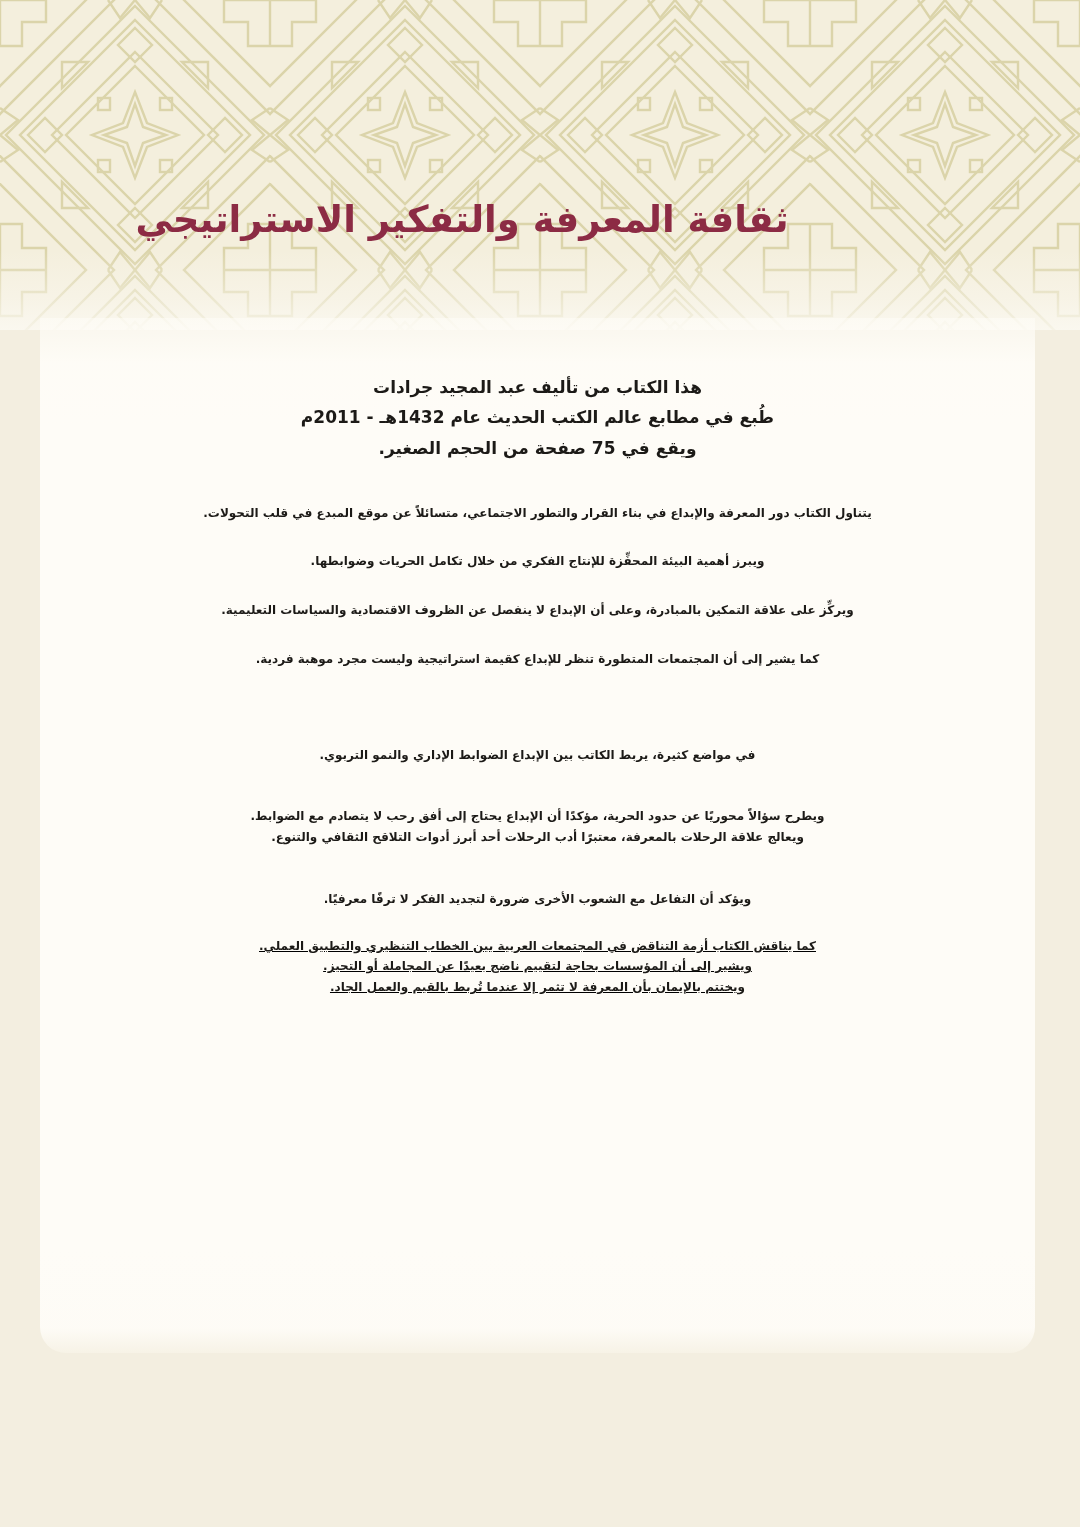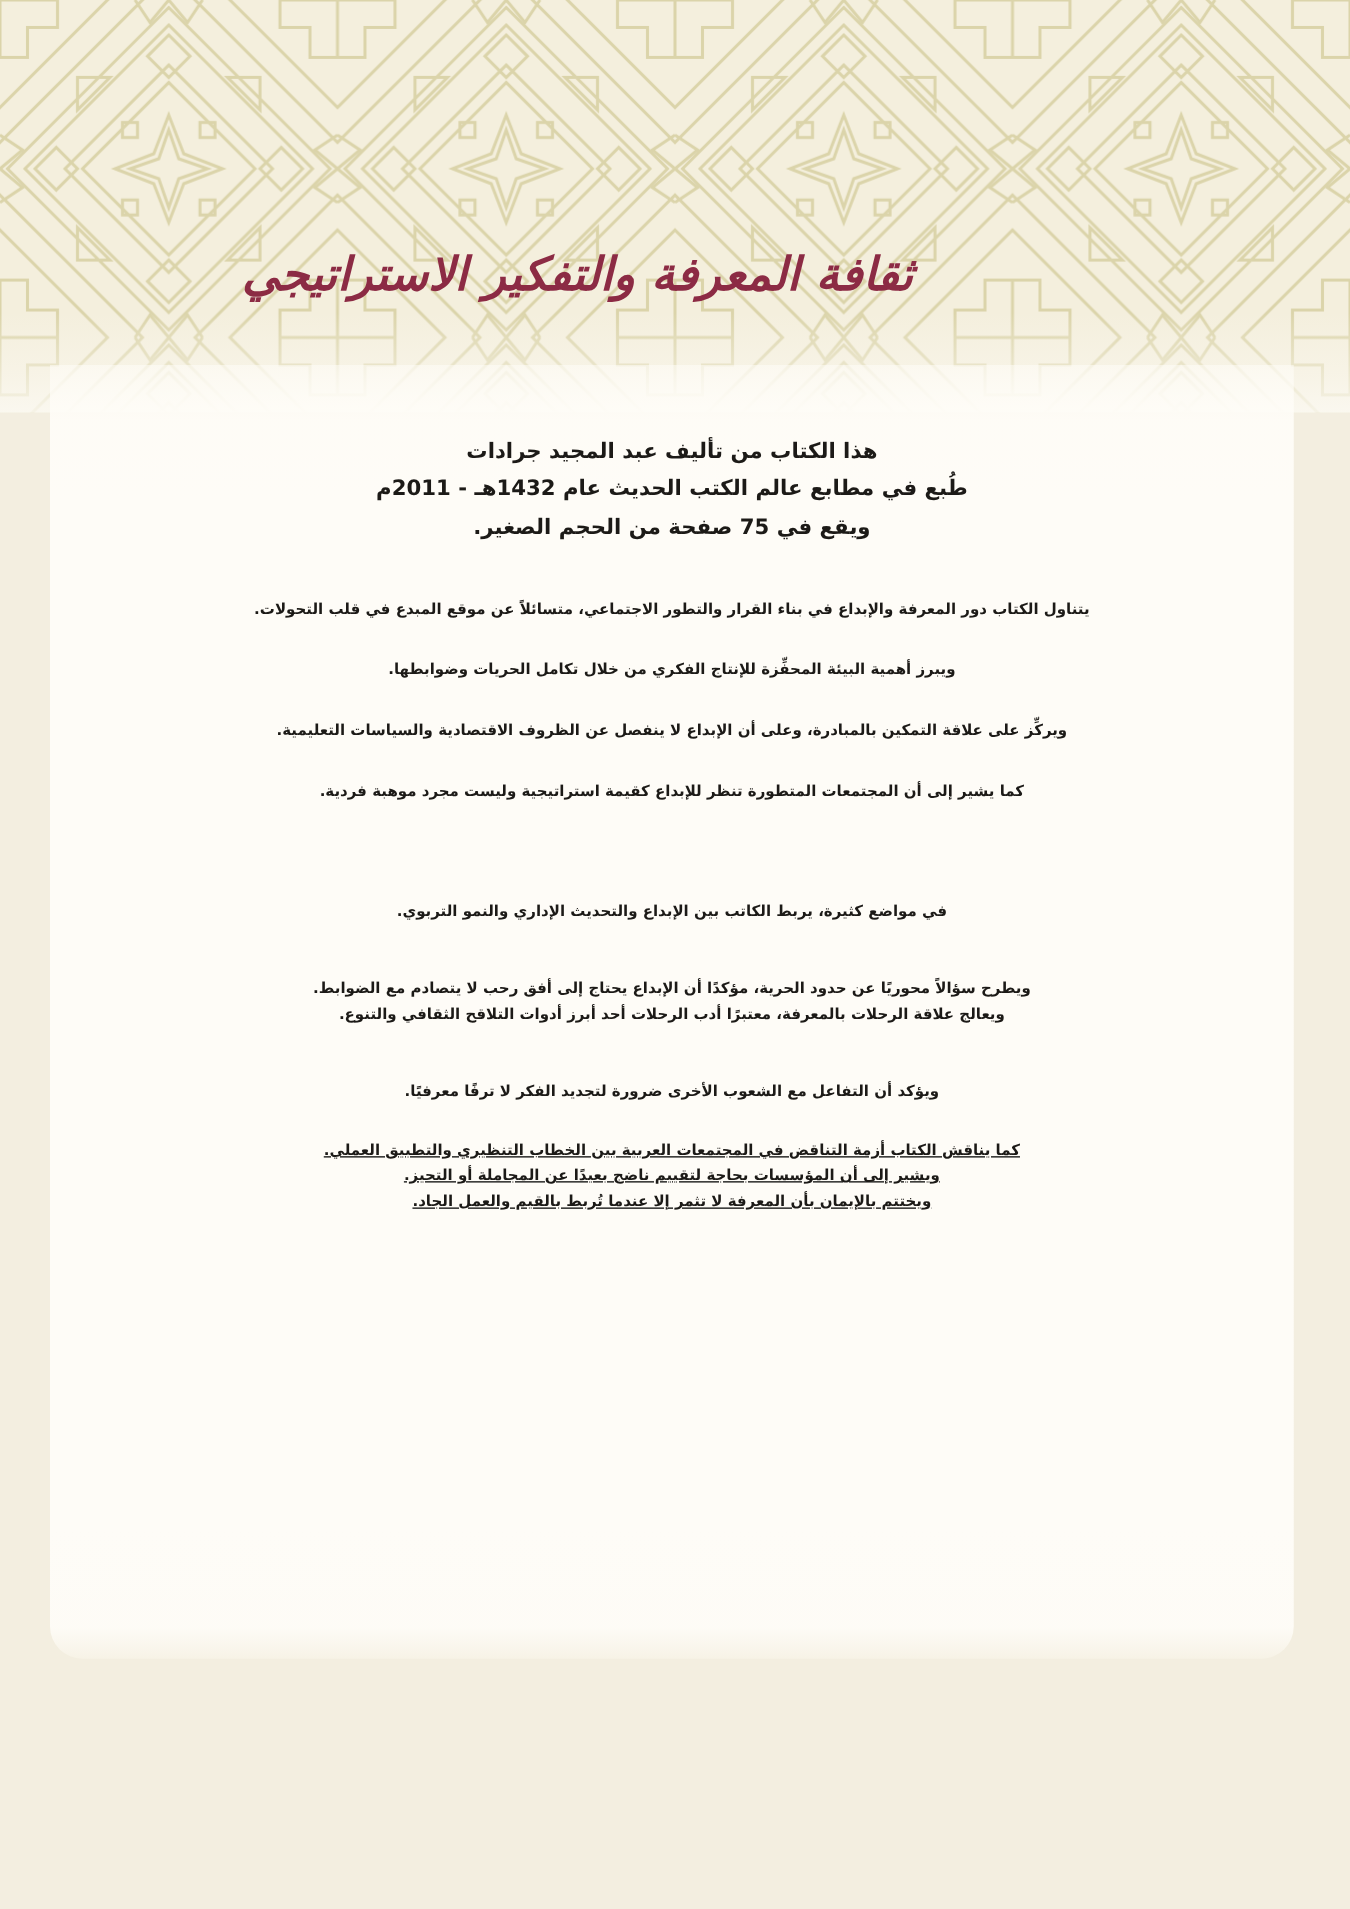--- a/index.html
+++ b/index.html
@@ -49,37 +49,36 @@
   }
 
   
   #title-wrap {
     position: absolute;
     top: 196px;
     left: 0;
     width: 924px;
     text-align: center;
     z-index: 5;
-    font-style: italic;
   }
   #page-title {
     display: inline-block;
     margin: 0;
     font-size: 37px;
     font-weight: bold;
     color: #8C2B44;
     letter-spacing: 0px;
     line-height: 1.3;
     font-family: "DejaVu Sans", "Liberation Sans", sans-serif;
   }
 
   
   #content-panel {
     position: absolute;
-    top: 292px;
+    top: 318px;
     left: 40px;
     width: 995px;
     height: 1035px;
     background: linear-gradient(to bottom,
         rgba(255,253,248,0.55) 0px,
         rgba(255,253,248,0.93) 45px,
         #FEFCF7 110px,
         #FEFCF7 930px,
         rgba(254,252,247,0.96) 1010px,
         rgba(250,246,235,0.55) 1035px);
@@ -219,21 +218,21 @@
 
   <section class="block just" id="block-3">
     <p class="para">ويركِّز على علاقة التمكين بالمبادرة، وعلى أن الإبداع لا ينفصل عن الظروف الاقتصادية والسياسات التعليمية.</p>
   </section>
 
   <section class="block center" id="block-4">
     <p class="para">كما يشير إلى أن المجتمعات المتطورة تنظر للإبداع كقيمة استراتيجية وليست مجرد موهبة فردية.</p>
   </section>
 
   <section class="block center" id="block-5">
-    <p class="para">في مواضع كثيرة، يربط الكاتب بين الإبداع والتحديث الإداري والنمو التربوي.</p>
+    <p class="para">في مواضع كثيرة، يربط الكاتب بين الإبداع الضوابط الإداري والنمو التربوي.</p>
   </section>
 
   <section class="block lines" id="block-6">
     <p class="para">ويطرح سؤالاً محوريًا عن حدود الحرية، مؤكدًا أن الإبداع يحتاج إلى أفق رحب لا يتصادم مع الضوابط.</p>
     <p class="para">ويعالج علاقة الرحلات بالمعرفة، معتبرًا أدب الرحلات أحد أبرز أدوات التلاقح الثقافي والتنوع.</p>
   </section>
 
   <section class="block center" id="block-7">
     <p class="para">ويؤكد أن التفاعل مع الشعوب الأخرى ضرورة لتجديد الفكر لا ترفًا معرفيًا.</p>
   </section>

